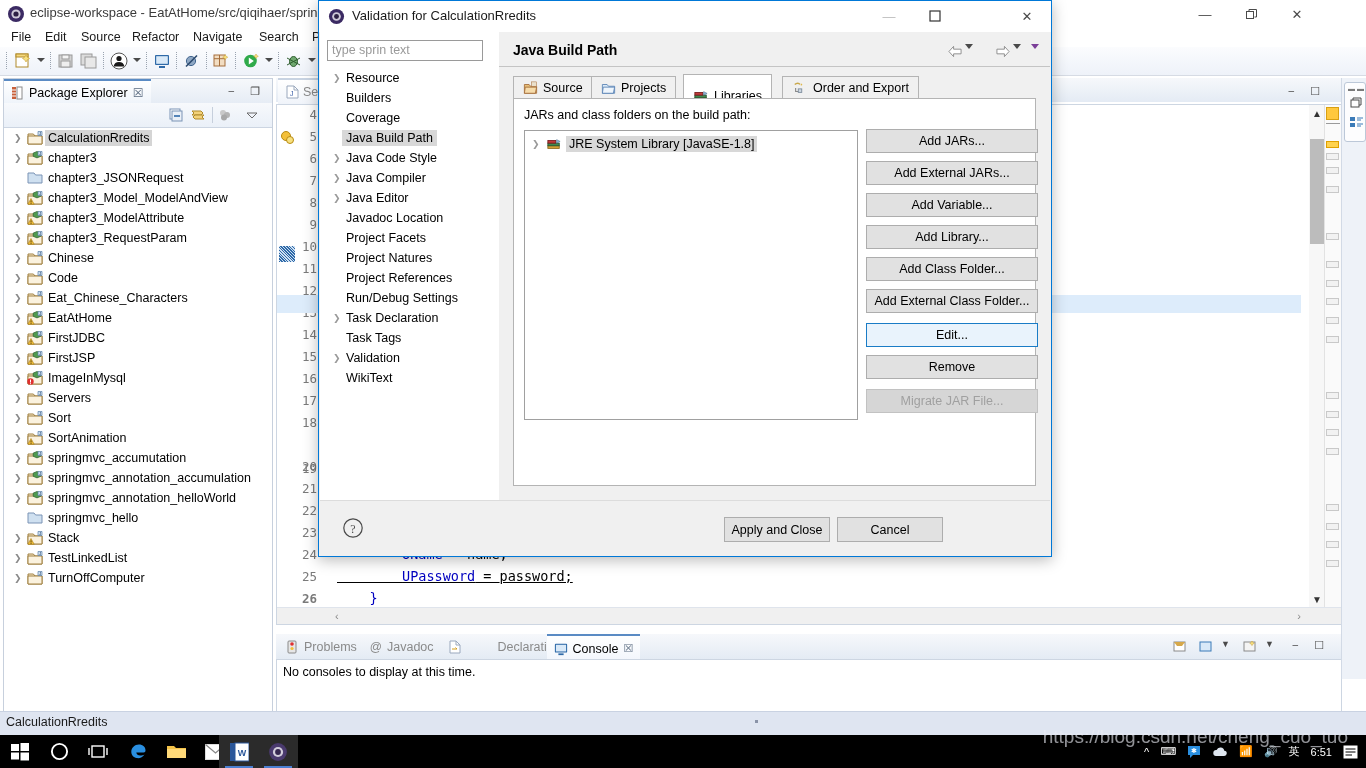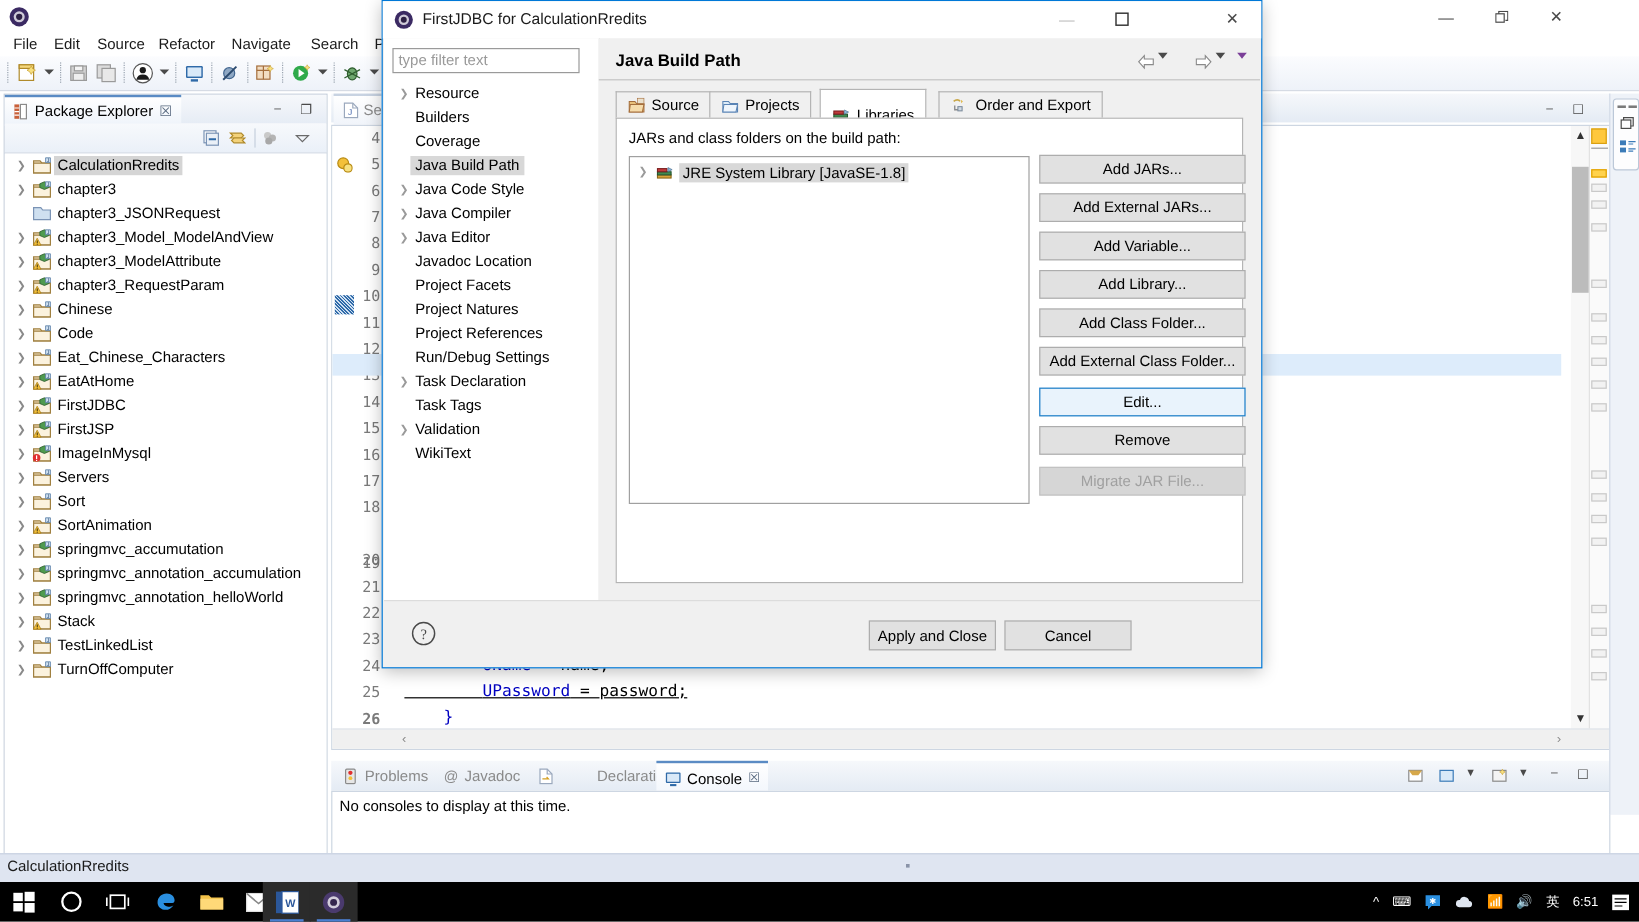--- a/index.html
+++ b/index.html
@@ -167,20 +167,21 @@
   <div class="eclipse-window">
 
     <div class="title-bar">
       <div class="title-ico">
         <svg width="18" height="18" viewBox="0 0 18 18">
           <circle cx="9" cy="9" r="8" fill="#3b2a63"></circle>
           <circle cx="9" cy="9" r="4.6" fill="#cfcad8"></circle>
           <circle cx="9" cy="9" r="2.6" fill="#2d2044"></circle>
         </svg>
       </div>
+      <div class="title-text">eclipse-workspace - EatAtHome/src/qiqihaer/sprin</div>
       <div class="win-btn min">—</div>
       <div class="win-btn max">
         <svg width="11" height="11" viewBox="0 0 11 11">
             <rect x="0.5" y="2.5" width="7" height="7" fill="none" stroke="#4a4a4a"></rect>
             <path d="M3 2.5V0.5H10.5V8h-2" fill="none" stroke="#4a4a4a"></path>
           </svg>
       </div>
       <div class="win-btn close">✕</div>
     </div>
 
@@ -618,20 +619,29 @@
               <svg width="16" height="16" viewBox="0 0 16 16">
                 <path d="M1 4h5.4L8 6h7v8H1z" fill="#f6e7c8" stroke="#a08040"></path>
                 <path d="M1 6h14v8H1z" fill="#fbf2de" stroke="#a08040"></path>
                 <path d="M10 1.5l3.8 1.6v3.2l-3.8 1.6-3.8-1.6V3.1z" fill="#4f9a4f" stroke="#2e5e2e" stroke-width=".7"></path>
                 <path d="M10.4 9.5l3.2 1.4v-2.3" fill="none"></path>
                 <path d="M11 1.5h4v4h-4z" fill="#cfe0f0" stroke="#5a7fa8" stroke-width=".7"></path>
                 <text x="13" y="5" font-size="4.4" text-anchor="middle" fill="#1a3c66">J</text>
               </svg>
             </span>
             <span class="pe-lbl">springmvc_annotation_helloWorld</span>
+          </div>
+          <div class="pe-row">
+            <span class="twisty none">❯</span>
+            <span class="prj-ico">
+              <svg width="16" height="16" viewBox="0 0 16 16">
+                <path d="M1 3h6l1.6 2H15v8H1z" fill="#cfe0f0" stroke="#7a93b5"></path>
+              </svg>
+            </span>
+            <span class="pe-lbl">springmvc_hello</span>
           </div>
           <div class="pe-row">
             <span class="twisty">❯</span>
             <span class="prj-ico">
               <svg width="16" height="16" viewBox="0 0 16 16">
                 <path d="M1 4h5.4L8 6h7v8H1z" fill="#f6e7c8" stroke="#a08040"></path>
                 <path d="M1 6h14v8H1z" fill="#fbf2de" stroke="#a08040"></path>
                 <path d="M11 1.5h4v4h-4z" fill="#cfe0f0" stroke="#5a7fa8" stroke-width=".7"></path>
                 <text x="13" y="5" font-size="4.4" text-anchor="middle" fill="#1a3c66">J</text>
                 <path d="M4 8.5l3.2 5.8H0.8z" fill="#f3c03a" stroke="#a87c12" stroke-width=".6"></path>
@@ -852,32 +862,32 @@
 
   <div class="dlg">
     <div class="dlg-title">
       <div class="dlg-ico">
         <svg width="17" height="17" viewBox="0 0 18 18">
           <circle cx="9" cy="9" r="8" fill="#3b2a63"></circle>
           <circle cx="9" cy="9" r="4.6" fill="#cfcad8"></circle>
           <circle cx="9" cy="9" r="2.6" fill="#2d2044"></circle>
         </svg>
       </div>
-      <div class="dlg-title-text">FirstJDBC for CalculationRredits</div>
+      <div class="dlg-title-text">Validation for CalculationRredits</div>
       <div class="dlg-wb min">—</div>
       <div class="dlg-wb max">
         <svg width="12" height="12" viewBox="0 0 12 12">
             <rect x="1" y="1" width="10" height="10" fill="none" stroke="#333" stroke-width="1.2"></rect>
           </svg>
       </div>
       <div class="dlg-wb close">✕</div>
     </div>
 
     <div class="dlg-left">
-      <div class="filter-box">type filter text</div>
+      <div class="filter-box">type sprin text</div>
       <div class="tree" id="dlg-tree">
           <div class="tnode">
             <span class="tw">❯</span>
             <span class="tl">Resource</span>
           </div>
           <div class="tnode">
             <span class="tw none">❯</span>
             <span class="tl">Builders</span>
           </div>
           <div class="tnode">
@@ -1117,13 +1127,14 @@
         <svg width="15" height="14" viewBox="0 0 15 14">
             <rect x="0.5" y="0.5" width="14" height="13" fill="#fff"></rect>
             <line x1="2.5" y1="4" x2="12.5" y2="4" stroke="#000"></line>
             <line x1="2.5" y1="7" x2="12.5" y2="7" stroke="#000"></line>
             <line x1="2.5" y1="10" x2="9" y2="10" stroke="#000"></line>
           </svg>
       </span>
     </div>
   </div>
 
+  <div class="watermark">https://blog.csdn.net/cheng_cuo_tuo</div>
 </div>
 
 </body></html>

